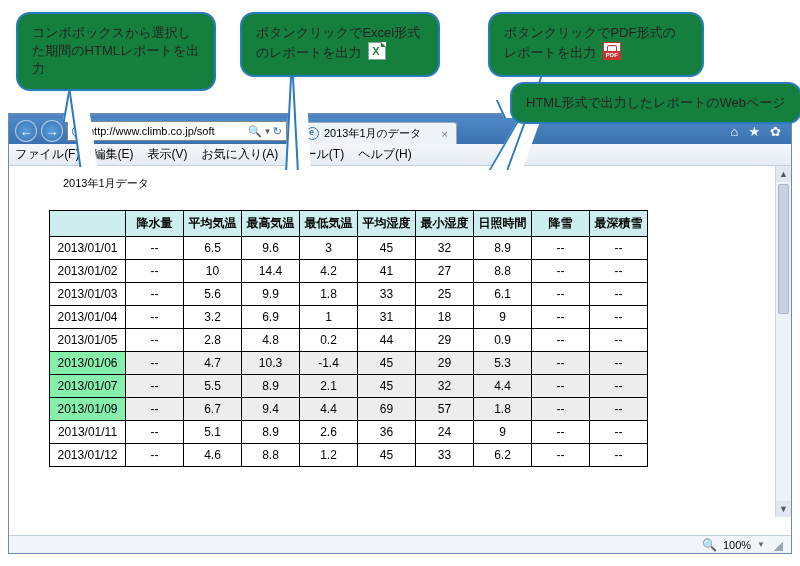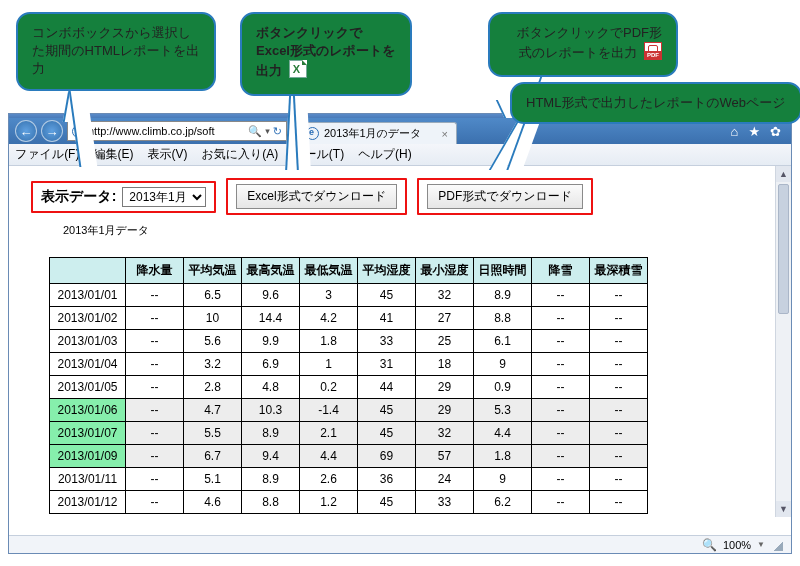--- a/index.html
+++ b/index.html
@@ -5,24 +5,24 @@
   * { box-sizing: border-box; margin: 0; padding: 0; }
   body { font-family: "MS PGothic", "Meiryo", sans-serif; font-size: 12px; background: #fff; width: 800px; height: 566px; position: relative; overflow: hidden; }
 
   
   .callout { position: absolute; background: #15803d; border: 2px solid #2a7bbd; border-radius: 14px; padding: 10px 14px; font-size: 13px; line-height: 1.4; color: #222; z-index: 20; white-space: nowrap; }
   .callout .icon-slot { display:inline-block; vertical-align:middle; margin-left:3px; }
   .callout-pointer { position: absolute; background: #fff; border-left: 2px solid #2a7bbd; border-bottom: 2px solid #2a7bbd; z-index: 19; }
   #c1 { top: 12px; left: 16px; width: 200px; white-space: normal; }
   #p1 { top: 62px; left: 68px; width: 18px; height: 60px; transform: skewX(-10deg); border-bottom: none; }
   #p1b{ top: 62px; left: 72px; width: 18px; height: 105px; border-bottom:none; transform: skewX(8deg);}
-  #c2 { top: 12px; left: 240px; width: 172px; white-space: normal; font-weight: bold; }
+  #c2 { top: 12px; left: 240px; width: 200px; white-space: normal; }
   #p2 { top: 62px; left: 288px; width: 14px; height: 108px; border-bottom:none; transform: skewX(-3deg);}
   #p2b{ top: 62px; left: 294px; width: 14px; height: 108px; border-bottom:none; transform: skewX(3deg);}
-  #c3 { top: 12px; left: 488px; width: 190px; white-space: normal; text-align: right; }
+  #c3 { top: 12px; left: 488px; width: 216px; white-space: normal; }
   #p3 { top: 62px; left: 520px; width: 16px; height: 108px; border-bottom:none; transform: skewX(-30deg);}
   #p3b{ top: 62px; left: 526px; width: 16px; height: 108px; border-bottom:none; transform: skewX(-20deg);}
   #c4 { top: 82px; left: 510px; }
   #p4 { top:100px; left:500px; width:14px; height:18px; border-bottom:none; transform: skewX(25deg);}
 
   
   .xls-icon { width:18px; height:18px; display:inline-block; position:relative; background:#fff; border:1px solid #7a9; }
   .xls-icon::before{content:"X"; color:#2a7b3a; font-weight:bold; font-size:11px; position:absolute; left:3px; top:1px;}
   .xls-icon::after{content:""; position:absolute; right:-1px; top:-1px; width:0; height:0; border-left:5px solid #2a7b3a; border-top:5px solid #fff;}
   
@@ -131,34 +131,20 @@
     <span>編集(E)</span>
     <span>表示(V)</span>
     <span>お気に入り(A)</span>
     <span>ツール(T)</span>
     <span>ヘルプ(H)</span>
   </div>
 
   <div class="content">
     <div class="scroll-area">
 
-      <div class="controls">
-        <div class="red-box">
-          <b style="font-size:14px;">表示データ:</b>
-          <select class="combo">
-            <option>2013年1月</option>
-          </select>
-        </div>
-        <div class="red-box">
-          <button class="btn">Excel形式でダウンロード</button>
-        </div>
-        <div class="red-box">
-          <button class="btn">PDF形式でダウンロード</button>
-        </div>
-      </div>
 
       <div class="data-title">2013年1月データ</div>
 
       <table class="data">
         <thead>
             <tr id="thead-row">
               <th class="blank"></th>
               <th class="col">降水量</th>
               <th class="col">平均気温</th>
               <th class="col">最高気温</th>

